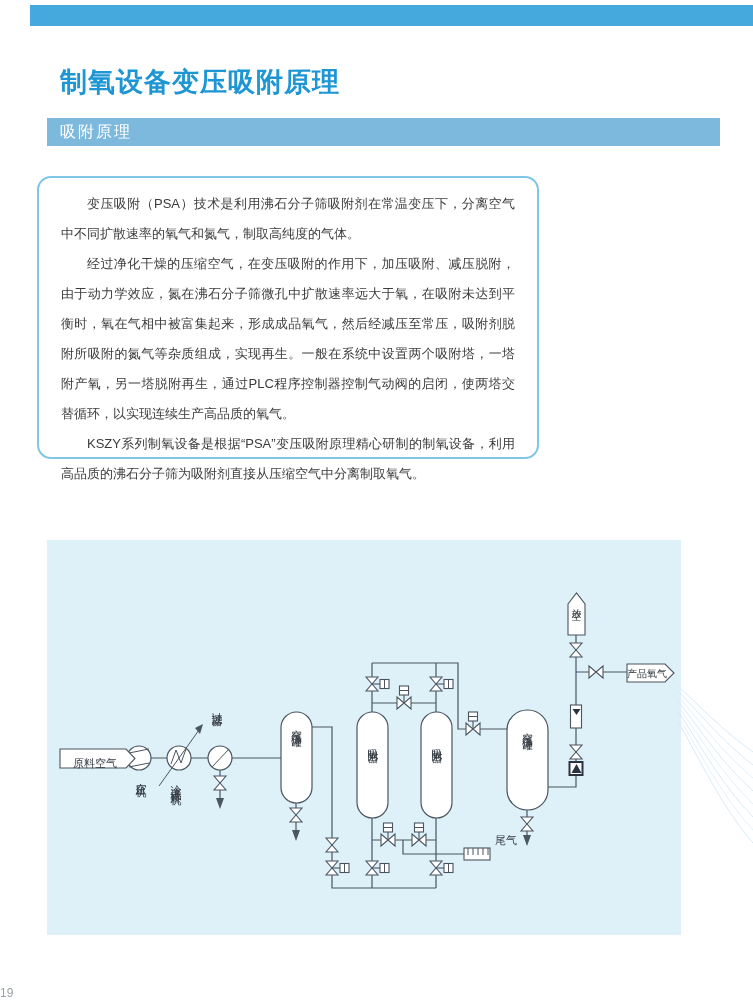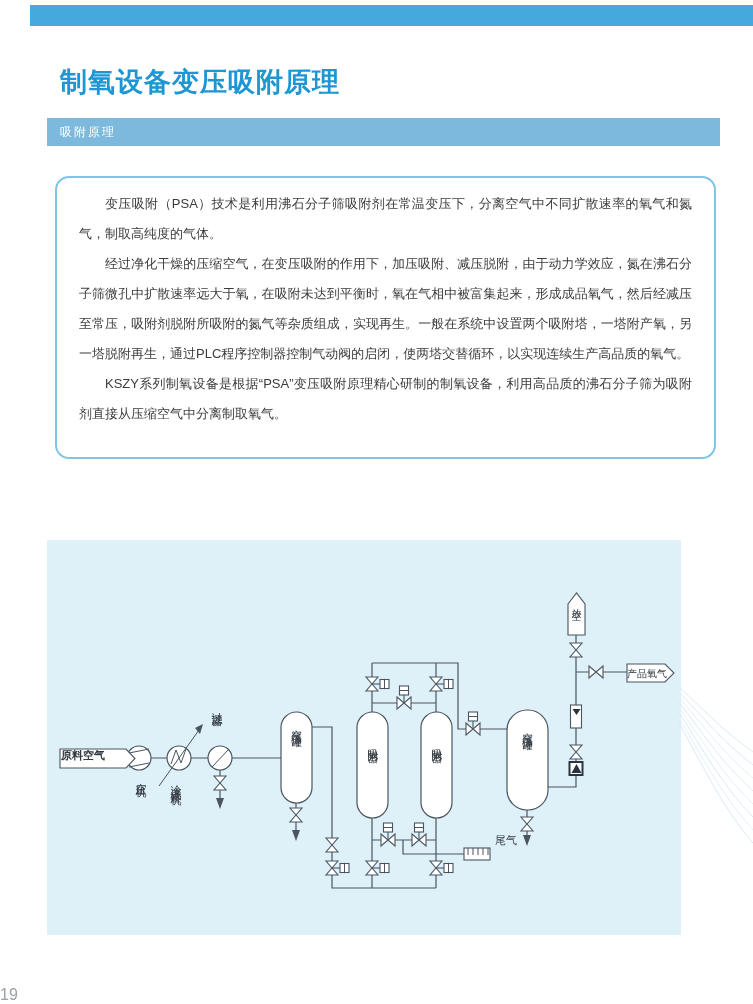--- a/index.html
+++ b/index.html
@@ -2,35 +2,35 @@
 <html style="--accent: #1e96d3; --accent2: #45a9dd; --sectionbar: #7cb9dc; --boxborder: #7ec5e8; --diagrambg: #def0f8; --line: #4a5560;"><head>
 <meta charset="utf-8">
 <style>
   html,body{margin:0;padding:0;background:#fff;}
   .page{position:relative;width:753px;height:1004px;background:#fff;overflow:hidden;
         font-family:"Liberation Sans","DejaVu Sans",sans-serif;}
   .topbar{position:absolute;left:30px;top:5px;right:0;height:21px;background:var(--accent2);}
   .title{position:absolute;left:60px;top:64px;font-size:27px;font-weight:bold;
          color:var(--accent);letter-spacing:1px;}
   .secbar{position:absolute;left:47px;width:673px;height:28px;background:var(--sectionbar);
-          color:#fff;font-size:12px;line-height:28px;padding-left:13px;box-sizing:border-box;
+          color:#fff;font-size:16px;line-height:28px;padding-left:13px;box-sizing:border-box;
           letter-spacing:2px;}
   #bar-adsorption{top:118px;}
   #bar-flowchart{top:512px;}
-  .textbox{position:absolute;left:55px;top:176px;width:661px;height:283px;background:#fff;
+  .textbox{position:absolute;left:37px;top:176px;width:502px;height:283px;background:#fff;
            border:2px solid var(--boxborder);border-radius:14px;box-sizing:border-box;
            padding:11px 22px 0 22px;}
   .textbox p{margin:0;text-indent:2em;font-size:13px;line-height:30px;color:#3c3c3c;
              text-align:justify;}
   .diagram{position:absolute;left:47px;top:540px;width:634px;height:395px;background:var(--diagrambg);}
   .flowsvg{position:absolute;left:0;top:0;}
   .dlabel{position:absolute;color:#333a42;font-size:11px;white-space:nowrap;}
   .vtext{writing-mode:vertical-rl;text-orientation:upright;letter-spacing:2px;line-height:15px;}
-  .hcenter{text-align:left;}
-  .pagenum{position:absolute;left:0px;top:986px;font-size:16px;color:#9aa0a6;}
+  .hcenter{text-align:center;}
+  .pagenum{position:absolute;left:0px;top:986px;font-size:12px;color:#9aa0a6;}
   .swooshwrap{position:absolute;left:676px;top:678px;width:77px;height:185px;}
 </style>
 </head>
 <body>
 
 <div class="page">
 
   <div class="topbar"></div>
 
   <div class="title">制氧设备变压吸附原理</div>
@@ -150,21 +150,21 @@
       <use href="#pvt" x="341" y="300"></use>
       <use href="#pvt" x="372" y="300"></use>
       <use href="#pvt" x="357" y="163"></use>
       <use href="#pvt" x="426" y="189"></use>
 
       <use href="#arr" x="173" y="258"></use>
       <use href="#arr" x="249" y="290"></use>
       <use href="#arr" x="480" y="295"></use>
     </svg>
 
-    <div class="dlabel hcenter" style="left:14px;top:208px;width:68px;font-weight:bold;">原料空气</div>
+    <div class="dlabel hcenter" style="left:14px;top:216px;width:68px;">原料空气</div>
     <div class="dlabel vtext" style="left:86px;top:234px;">空压机</div>
     <div class="dlabel vtext" style="left:121px;top:236px;">冷冻式干燥机</div>
     <div class="dlabel vtext" style="left:162px;top:163px;">过滤器</div>
     <div class="dlabel vtext" style="left:242px;top:181px;font-size:10.5px;">空气缓冲罐</div>
     <div class="dlabel vtext" style="left:318px;top:200px;">吸附器</div>
     <div class="dlabel vtext" style="left:382px;top:200px;">吸附器</div>
     <div class="dlabel vtext" style="left:473px;top:184px;font-size:10.5px;">空气缓冲罐</div>
     <div class="dlabel vtext" style="left:522px;top:61px;font-size:10px;">放空</div>
     <div class="dlabel hcenter" style="left:580px;top:127px;width:38px;font-size:10px;">产品氧气</div>
     <div class="dlabel" style="left:448px;top:293px;">尾气</div>

